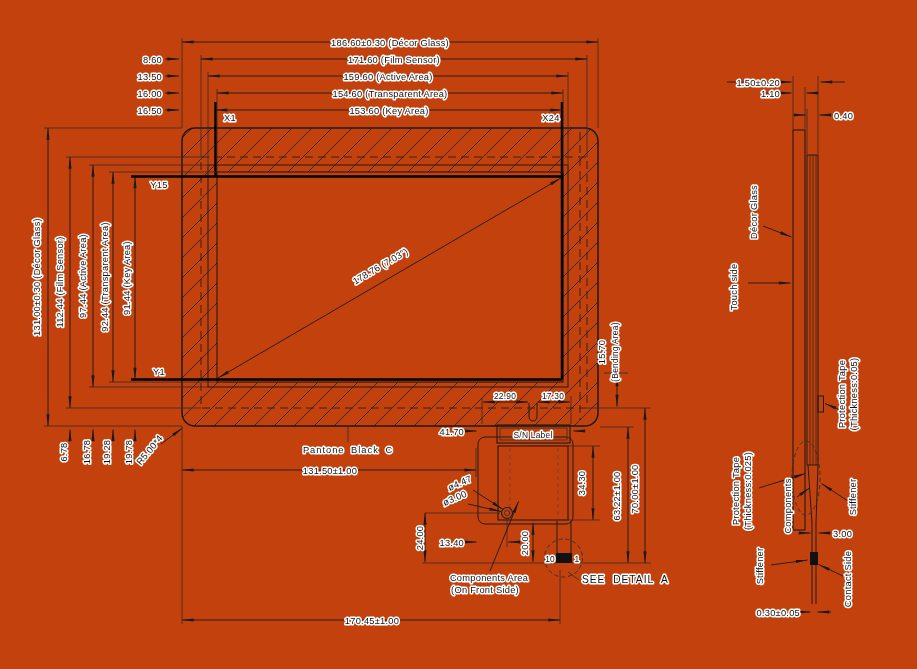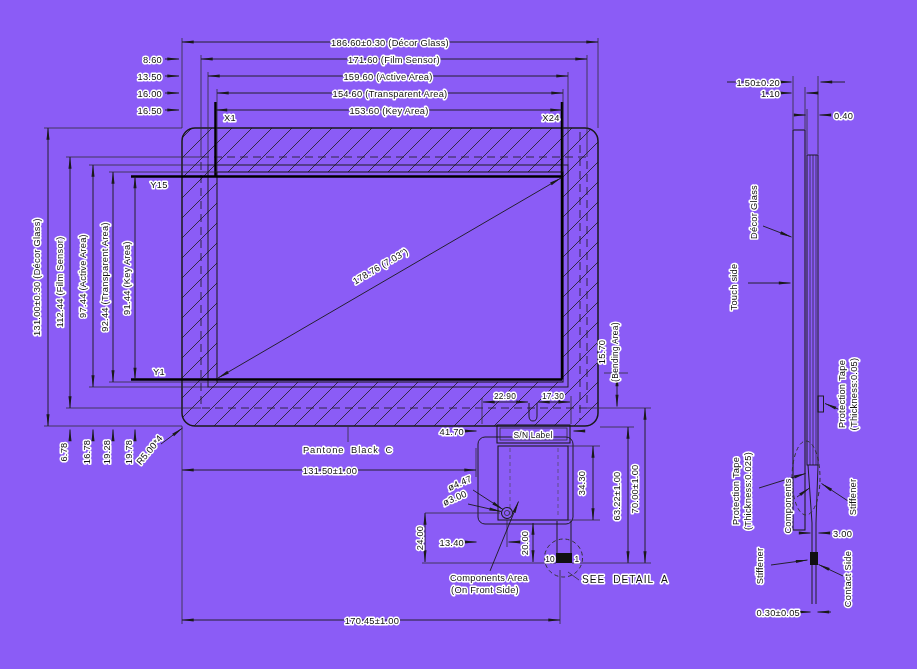--- a/index.html
+++ b/index.html
@@ -1,16 +1,16 @@
 <!DOCTYPE html>
 <html><head>
 <meta charset="utf-8">
 <style>
   html,body{margin:0;padding:0;background:#fff;}
-  .page{position:relative;width:917px;height:669px;background:#8b5cf6;overflow:hidden;
+  .page{position:relative;width:917px;height:669px;background:#c2410c;overflow:hidden;
         font-family:"Liberation Sans","DejaVu Sans",sans-serif;}
   svg{position:absolute;left:0;top:0;}
   .ln{stroke:#1a1a1a;stroke-width:0.95;fill:none;}
   .ext{stroke:#2b2b2b;stroke-width:0.75;fill:none;}
   .med{stroke:#1a1a1a;stroke-width:1.5;fill:none;}
   .thin{stroke:#1a1a1a;stroke-width:1.05;fill:none;}
   .bold{stroke:#000;stroke-width:2.5;fill:none;}
   .dsh{stroke:#1a1a1a;stroke-width:0.8;fill:none;stroke-dasharray:8 5;}
   .dsh2{stroke:#444;stroke-width:0.6;fill:none;stroke-dasharray:4 3;}
   .dim{stroke:#1a1a1a;stroke-width:0.9;fill:none;marker-start:url(#arw);marker-end:url(#arw);}

